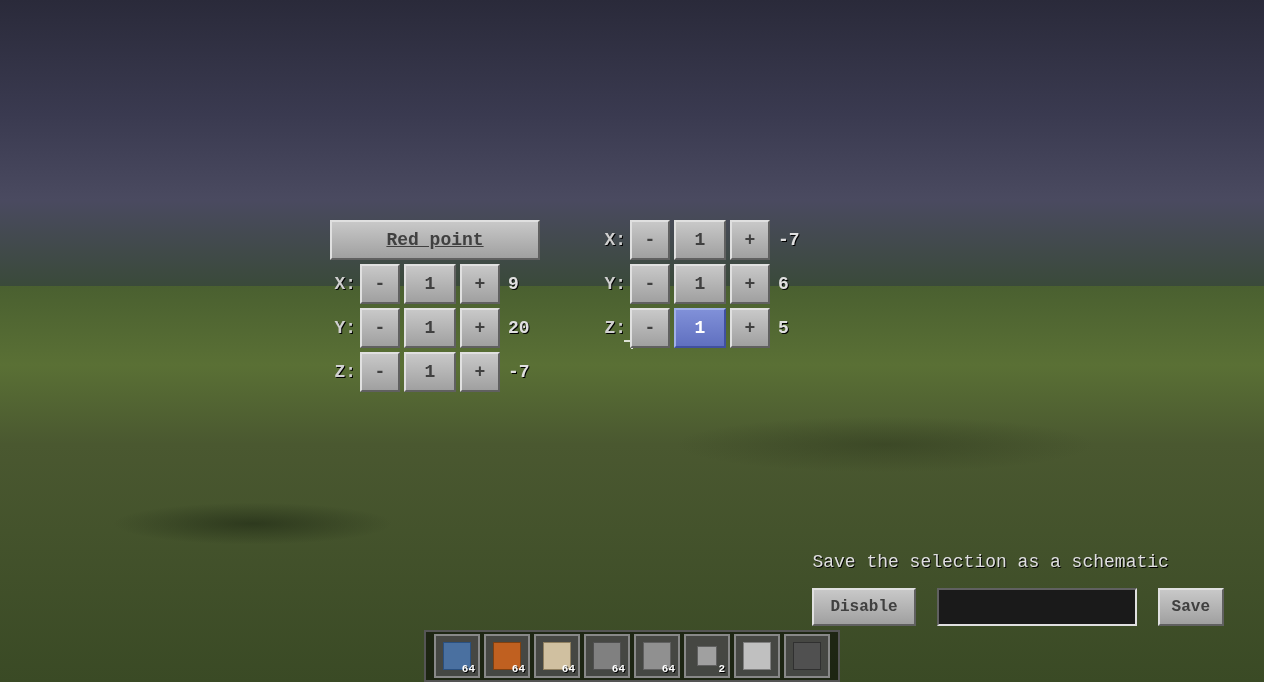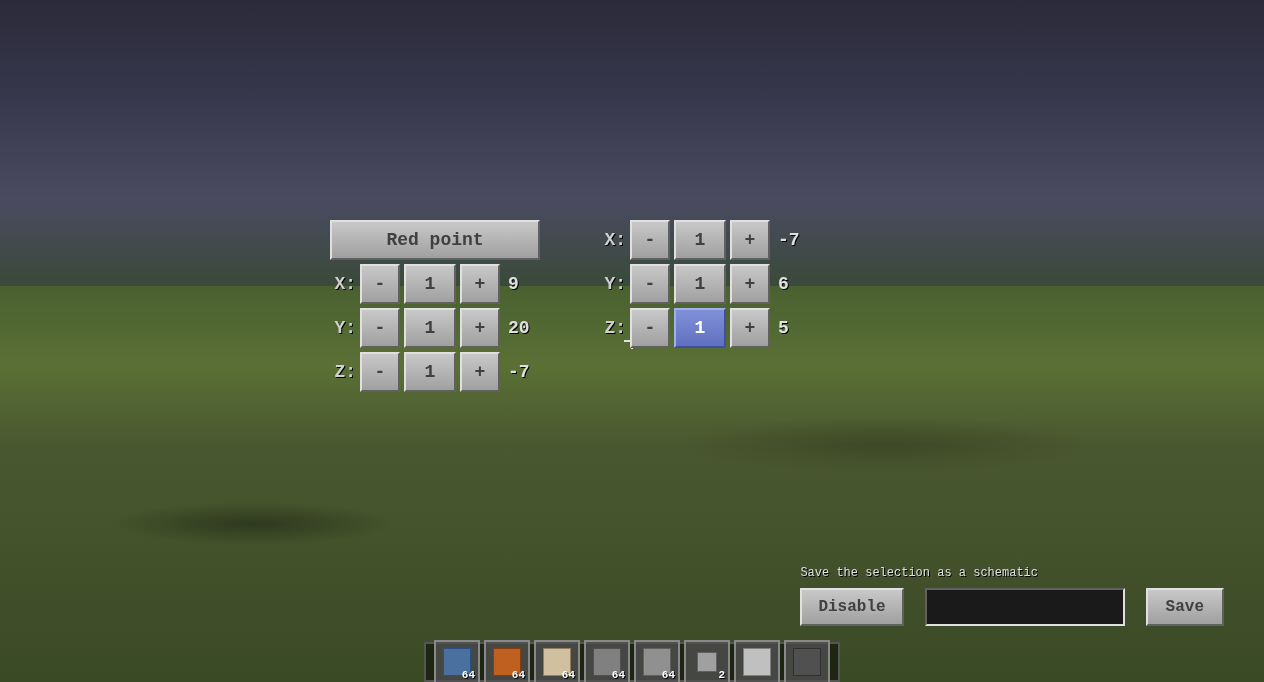--- a/index.html
+++ b/index.html
@@ -50,21 +50,21 @@
       position: absolute;
       bottom: 0;
       left: 50%;
       transform: translateX(-50%);
       display: flex;
       align-items: center;
       background: rgba(0,0,0,0.5);
       border: 2px solid #555;
       padding: 4px 8px;
       gap: 4px;
-      height: 40px;
+      height: 52px;
     }
 
     .hotbar-slot {
       width: 46px;
       height: 44px;
       background: rgba(80,80,80,0.8);
       border: 2px solid #888;
       display: flex;
       align-items: center;
       justify-content: center;
@@ -114,20 +114,21 @@
       border-bottom-color: #606060;
       border-right-color: #606060;
       padding: 8px 4px;
       font-size: 20px;
       color: #404040;
       font-family: 'Courier New', monospace;
       font-weight: bold;
       text-align: center;
       min-width: 210px;
       cursor: pointer;
+      text-decoration: underline;
     }
 
     
     .coord-row {
       display: flex;
       align-items: center;
       gap: 4px;
     }
 
     .coord-label {
@@ -192,24 +193,24 @@
     
     .save-panel {
       position: absolute;
       bottom: 56px;
       right: 40px;
       pointer-events: all;
     }
 
     .save-title {
       color: #e0e0e0;
-      font-size: 12px;
+      font-size: 18px;
       font-family: 'Courier New', monospace;
       text-shadow: 1px 1px 0 #000;
-      margin-bottom: 8px;
+      margin-bottom: 16px;
     }
 
     .save-controls {
       display: flex;
       gap: 21px;
       align-items: center;
     }
 
     .save-input {
       background: #1a1a1a;
@@ -330,21 +331,21 @@
     </div>
   </div>
 
 </div>
 
 <div class="save-panel">
   <div class="save-title">Save the selection as a schematic</div>
   <div class="save-controls">
     <button class="mc-btn" style="padding: 6px 16px; height: 38px; font-size: 16px;">Disable</button>
     <input class="save-input" type="text" placeholder="" style="">
-    <button class="mc-btn" style="padding: 6px 18px; height: 38px; font-size: 16px;">Save</button>
+    <button class="mc-btn" style="padding: 6px 12px; height: 38px; font-size: 16px;">Save</button>
   </div>
 </div>
 
 <div class="hotbar">
   <div class="hotbar-slot">
     <div class="item-icon" style="background:#4a70a0; border:1px solid #2a5080;"></div>
     <span class="count">64</span>
   </div>
   <div class="hotbar-slot">
     <div class="item-icon" style="background:#c06020; border:1px solid #804010;"></div>

